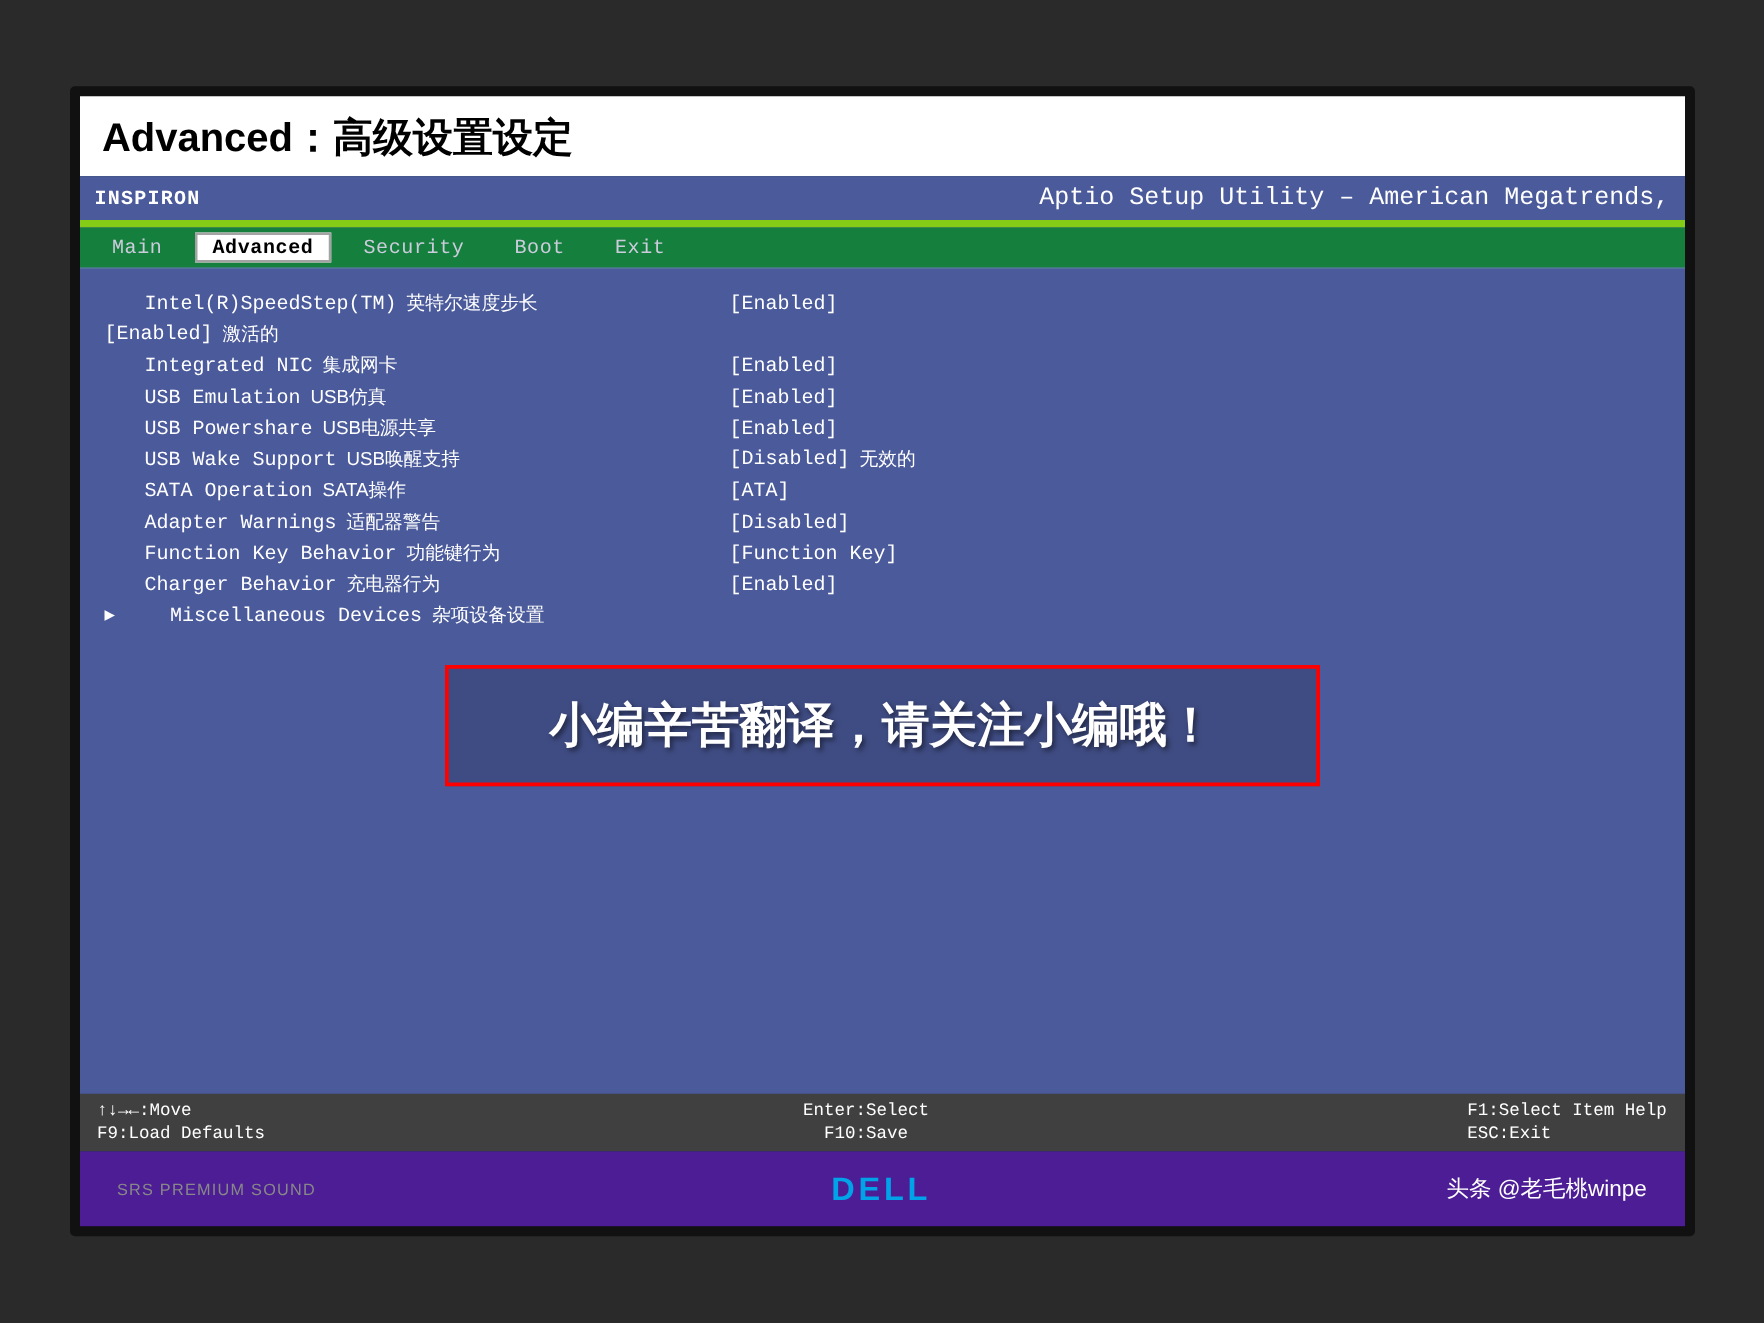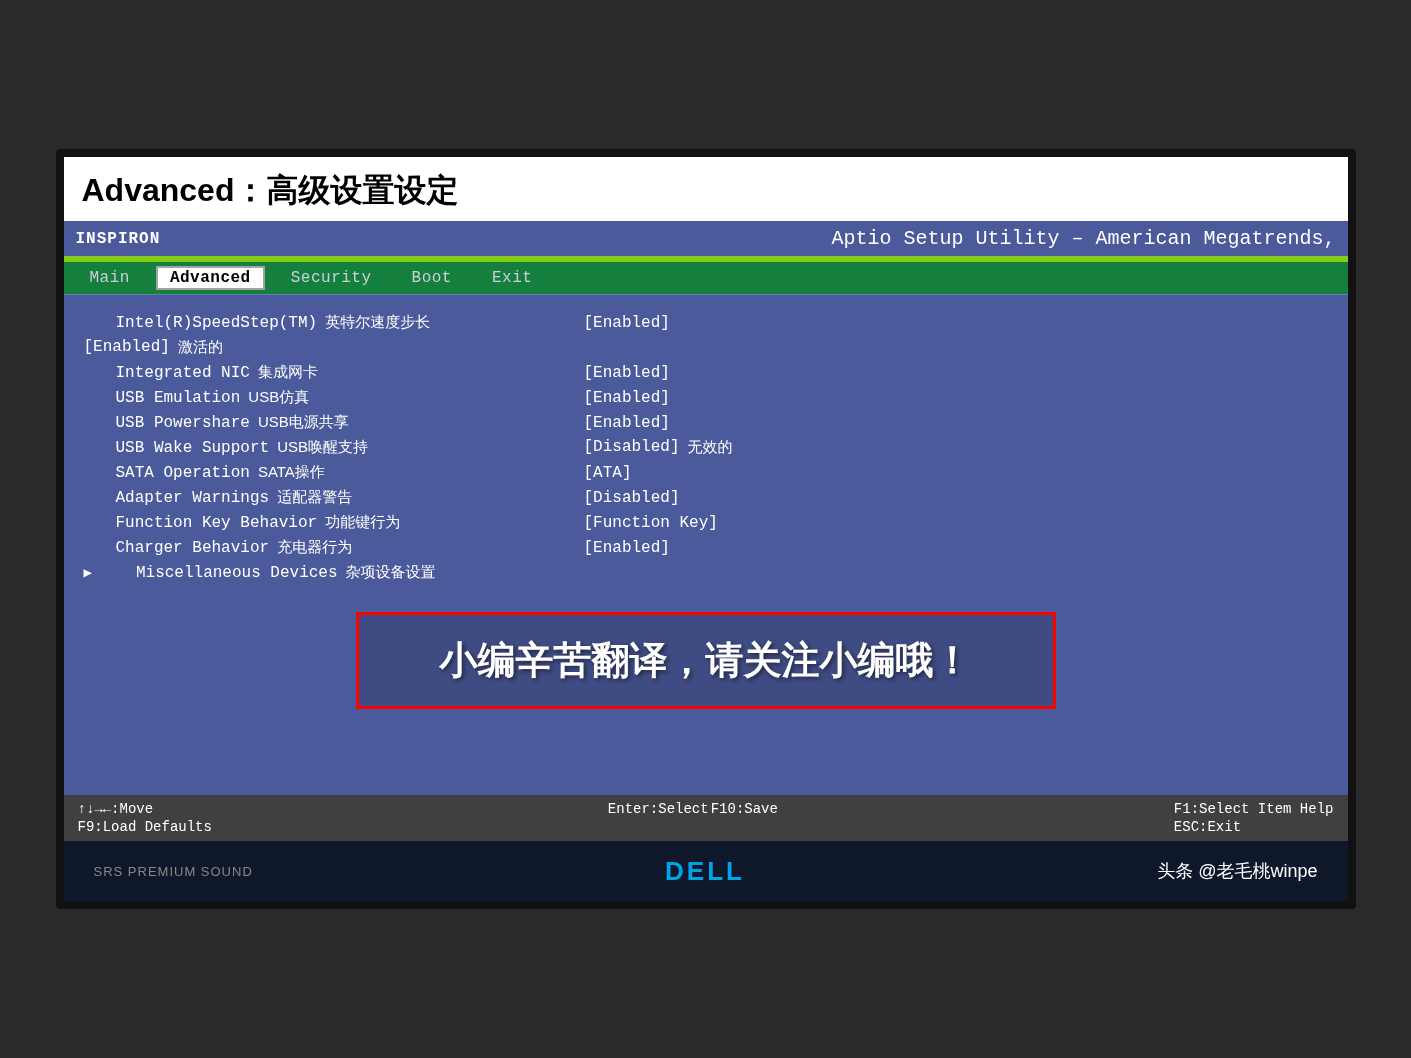--- a/index.html
+++ b/index.html
@@ -19,21 +19,21 @@
       background: #2a2a2a;
       display: flex;
       align-items: center;
       justify-content: center;
     }
 
     
     .screen-container {
       position: relative;
       width: 1300px;
-      height: 760px;
+      height: 920px;
       background: #000;
       border: 8px solid #111;
       border-radius: 4px;
       display: flex;
       flex-direction: column;
     }
 
     
     .page-title-bar {
       background: #fff;
@@ -200,36 +200,36 @@
     }
 
     .footer-item {
       color: #fff;
       font-size: 14px;
       font-family: 'Courier New', monospace;
     }
 
     .footer-center {
       display: flex;
-      flex-direction: row;
+      flex-direction: column;
       gap: 2px;
       align-items: center;
     }
 
     .footer-right {
       display: flex;
       flex-direction: column;
       gap: 2px;
       align-items: flex-start;
     }
 
     
     .bottom-bar {
       height: 60px;
-      background: #0f172a;
+      background: #4c1d95;
       display: flex;
       align-items: center;
       justify-content: space-between;
       padding: 0 30px;
       flex-shrink: 0;
     }
 
     .bottom-left {
       color: #888;
       font-size: 13px;

